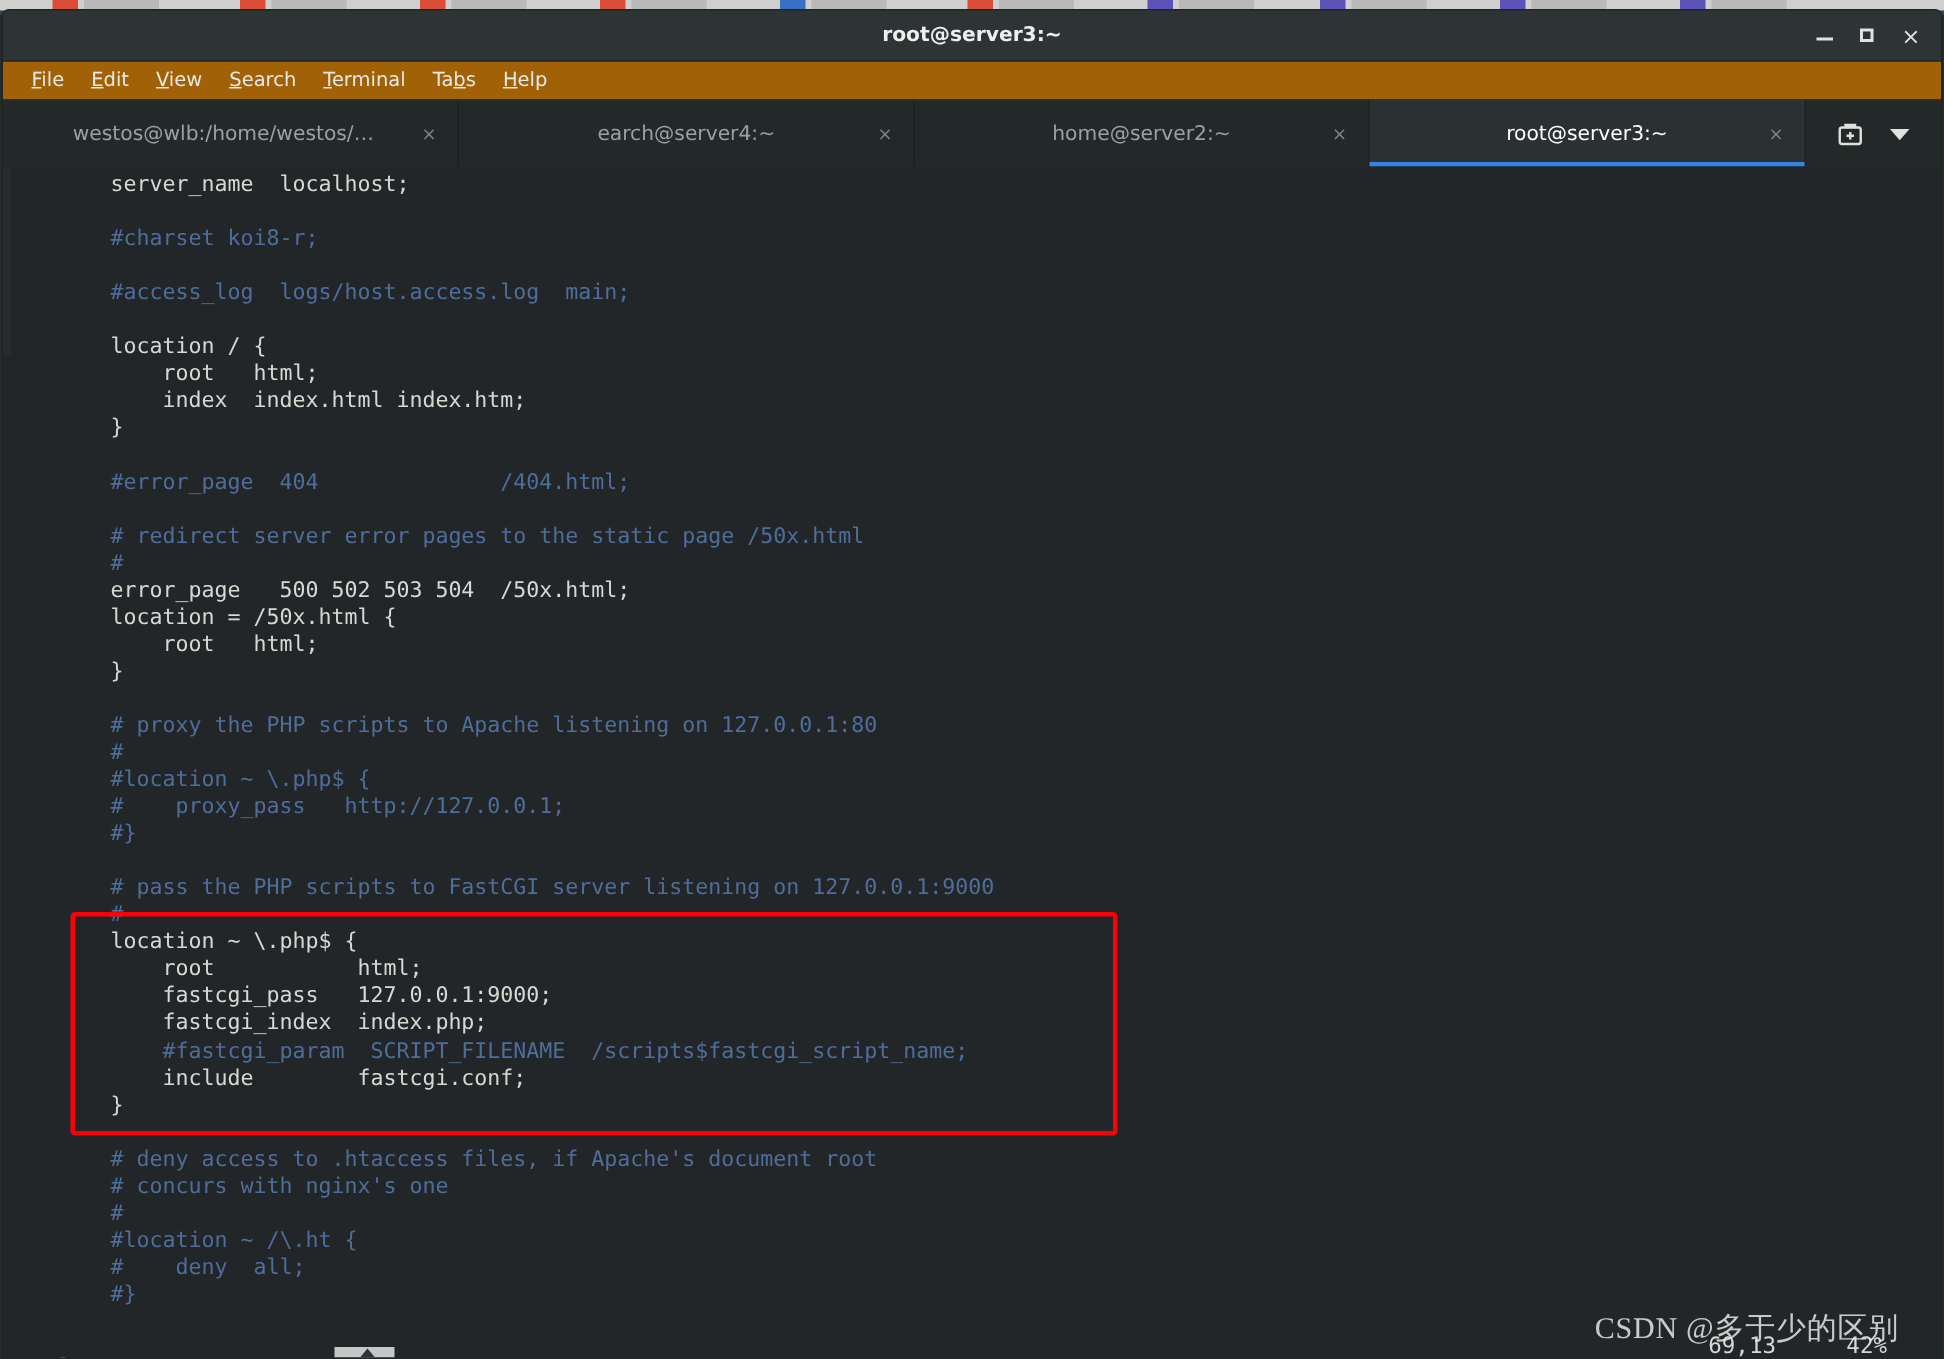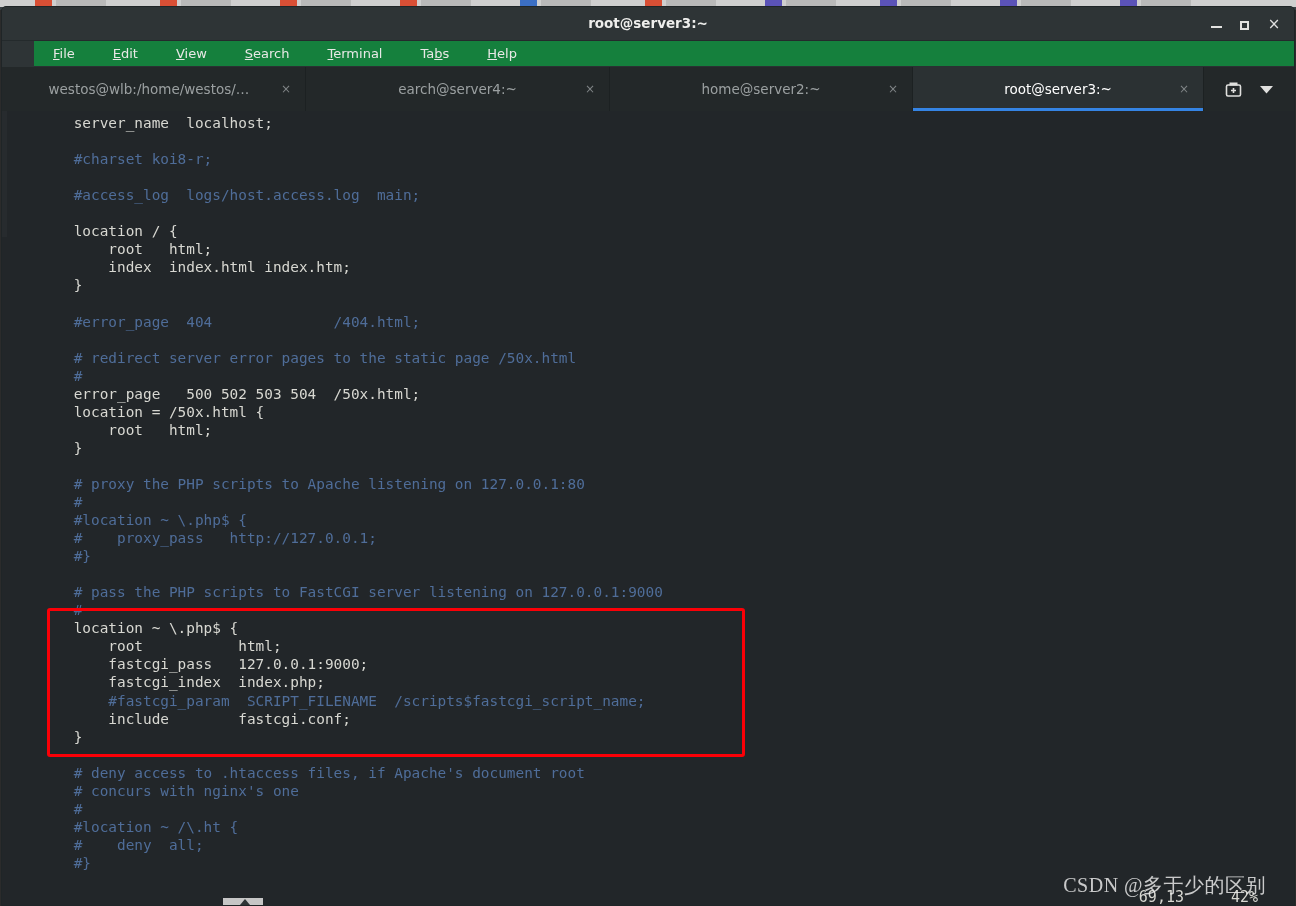--- a/index.html
+++ b/index.html
@@ -96,27 +96,26 @@
     display: inline-block;
     width: 9px; height: 9px;
     border: 2px solid #e2e2e0;
     vertical-align: middle;
     margin-bottom: -1px;
   }
 
   
   #menubar {
     height: 26px;
-    background: #15803d;
+    background: #a16207;
     border-bottom: 1px solid #2a3133;
     padding-left: 10px;
     display: flex;
     align-items: center;
-    gap: 20px;
-    margin-left: 32px;
+    gap: 0;
   }
   .menu-item {
     font-size: 13px;
     color: #e8e8e6;
     padding: 3px 9px;
     font-family: "DejaVu Sans", sans-serif;
     cursor: default;
     white-space: nowrap;
   }
   .menu-item u { text-decoration: underline; }

